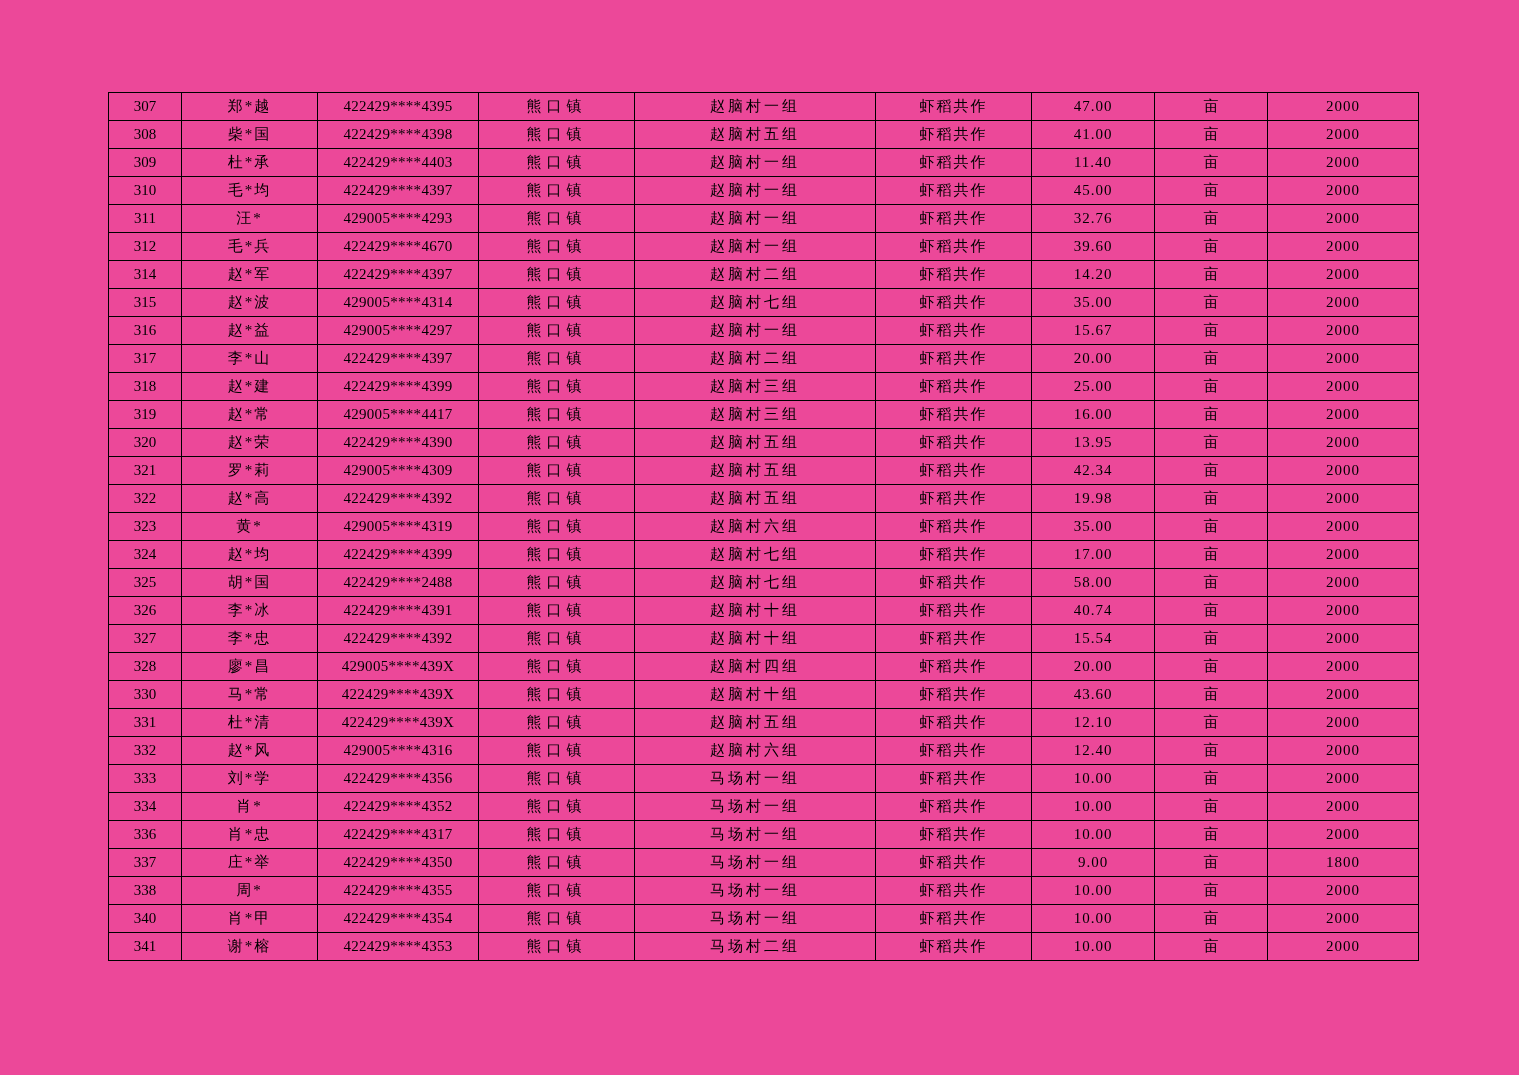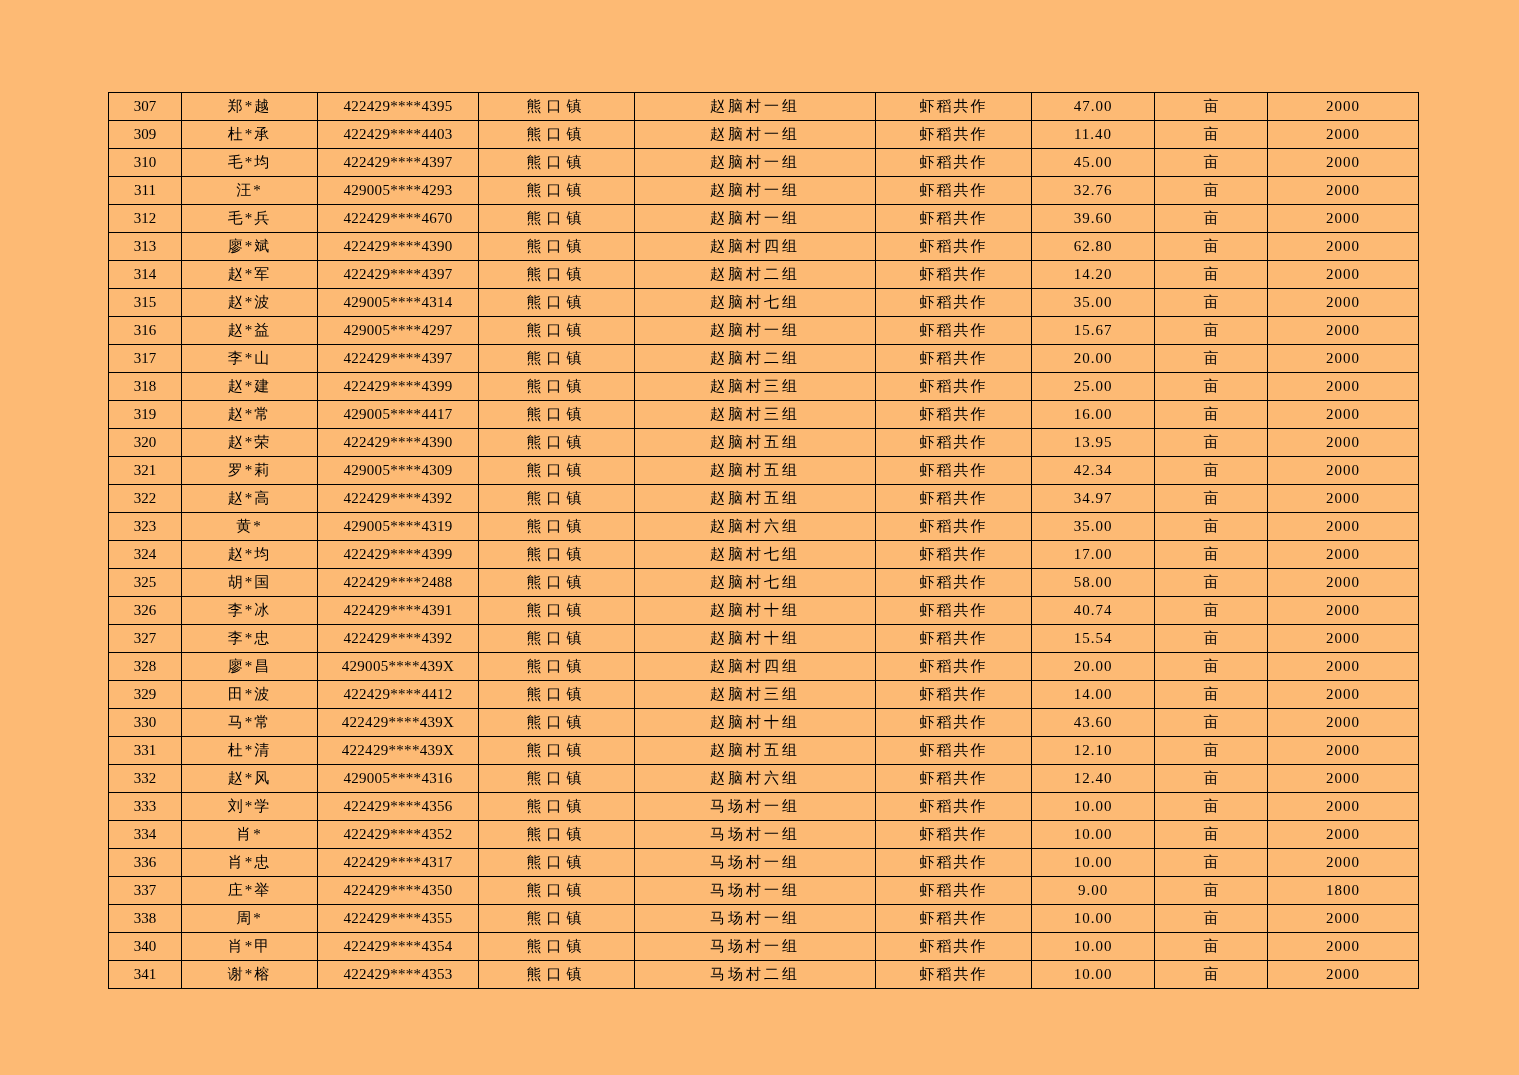--- a/index.html
+++ b/index.html
@@ -11,21 +11,21 @@
     width: 1519px;
     height: 1075px;
     font-family: "Liberation Serif", "DejaVu Serif", serif;
     color: #000000;
     overflow: hidden;
   }
   .page {
     position: relative;
     width: 1519px;
     height: 1075px;
-    background: #fdba74;
+    background: #ec4899;
   }
   .table-wrap {
     position: absolute;
     left: 108px;
     top: 92px;
     width: 1301px;
   }
   table.data-table {
     border-collapse: collapse;
     table-layout: fixed;
@@ -65,20 +65,31 @@
             <td class="c-name">郑*越</td>
             <td class="c-id">422429****4395</td>
             <td class="c-town">熊口镇</td>
             <td class="c-village">赵脑村一组</td>
             <td class="c-type">虾稻共作</td>
             <td class="c-area">47.00</td>
             <td class="c-unit">亩</td>
             <td class="c-amount">2000</td>
           </tr>
           <tr>
+            <td class="c-idx">308</td>
+            <td class="c-name">柴*国</td>
+            <td class="c-id">422429****4398</td>
+            <td class="c-town">熊口镇</td>
+            <td class="c-village">赵脑村五组</td>
+            <td class="c-type">虾稻共作</td>
+            <td class="c-area">41.00</td>
+            <td class="c-unit">亩</td>
+            <td class="c-amount">2000</td>
+          </tr>
+          <tr>
             <td class="c-idx">309</td>
             <td class="c-name">杜*承</td>
             <td class="c-id">422429****4403</td>
             <td class="c-town">熊口镇</td>
             <td class="c-village">赵脑村一组</td>
             <td class="c-type">虾稻共作</td>
             <td class="c-area">11.40</td>
             <td class="c-unit">亩</td>
             <td class="c-amount">2000</td>
           </tr>
@@ -109,31 +120,20 @@
             <td class="c-name">毛*兵</td>
             <td class="c-id">422429****4670</td>
             <td class="c-town">熊口镇</td>
             <td class="c-village">赵脑村一组</td>
             <td class="c-type">虾稻共作</td>
             <td class="c-area">39.60</td>
             <td class="c-unit">亩</td>
             <td class="c-amount">2000</td>
           </tr>
           <tr>
-            <td class="c-idx">313</td>
-            <td class="c-name">廖*斌</td>
-            <td class="c-id">422429****4390</td>
-            <td class="c-town">熊口镇</td>
-            <td class="c-village">赵脑村四组</td>
-            <td class="c-type">虾稻共作</td>
-            <td class="c-area">62.80</td>
-            <td class="c-unit">亩</td>
-            <td class="c-amount">2000</td>
-          </tr>
-          <tr>
             <td class="c-idx">314</td>
             <td class="c-name">赵*军</td>
             <td class="c-id">422429****4397</td>
             <td class="c-town">熊口镇</td>
             <td class="c-village">赵脑村二组</td>
             <td class="c-type">虾稻共作</td>
             <td class="c-area">14.20</td>
             <td class="c-unit">亩</td>
             <td class="c-amount">2000</td>
           </tr>
@@ -214,21 +214,21 @@
             <td class="c-unit">亩</td>
             <td class="c-amount">2000</td>
           </tr>
           <tr>
             <td class="c-idx">322</td>
             <td class="c-name">赵*高</td>
             <td class="c-id">422429****4392</td>
             <td class="c-town">熊口镇</td>
             <td class="c-village">赵脑村五组</td>
             <td class="c-type">虾稻共作</td>
-            <td class="c-area">34.97</td>
+            <td class="c-area">19.98</td>
             <td class="c-unit">亩</td>
             <td class="c-amount">2000</td>
           </tr>
           <tr>
             <td class="c-idx">323</td>
             <td class="c-name">黄*</td>
             <td class="c-id">429005****4319</td>
             <td class="c-town">熊口镇</td>
             <td class="c-village">赵脑村六组</td>
             <td class="c-type">虾稻共作</td>
@@ -281,31 +281,20 @@
             <td class="c-amount">2000</td>
           </tr>
           <tr>
             <td class="c-idx">328</td>
             <td class="c-name">廖*昌</td>
             <td class="c-id">429005****439X</td>
             <td class="c-town">熊口镇</td>
             <td class="c-village">赵脑村四组</td>
             <td class="c-type">虾稻共作</td>
             <td class="c-area">20.00</td>
-            <td class="c-unit">亩</td>
-            <td class="c-amount">2000</td>
-          </tr>
-          <tr>
-            <td class="c-idx">329</td>
-            <td class="c-name">田*波</td>
-            <td class="c-id">422429****4412</td>
-            <td class="c-town">熊口镇</td>
-            <td class="c-village">赵脑村三组</td>
-            <td class="c-type">虾稻共作</td>
-            <td class="c-area">14.00</td>
             <td class="c-unit">亩</td>
             <td class="c-amount">2000</td>
           </tr>
           <tr>
             <td class="c-idx">330</td>
             <td class="c-name">马*常</td>
             <td class="c-id">422429****439X</td>
             <td class="c-town">熊口镇</td>
             <td class="c-village">赵脑村十组</td>
             <td class="c-type">虾稻共作</td>

